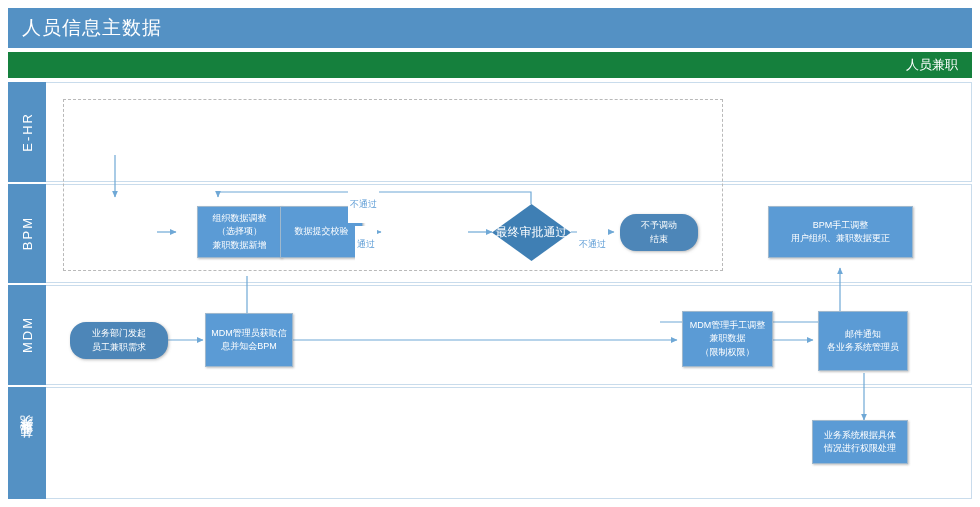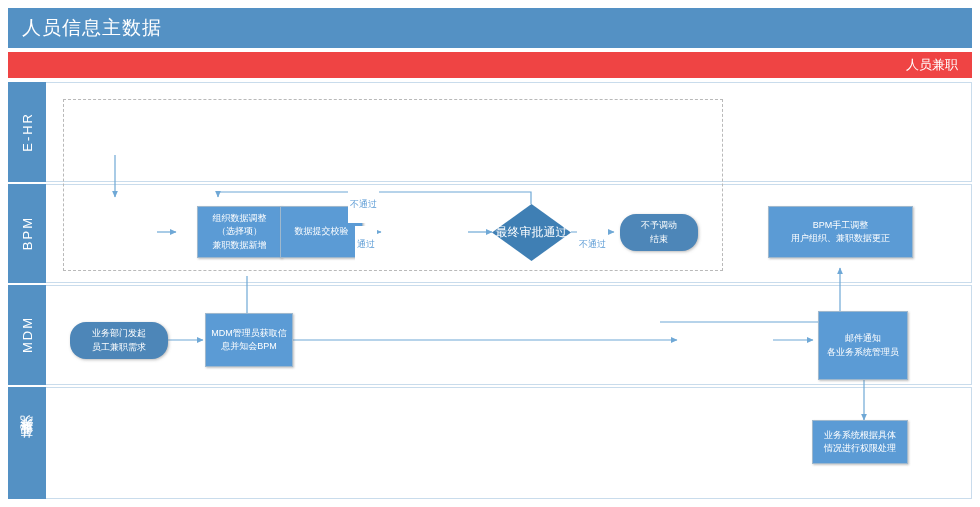--- a/index.html
+++ b/index.html
@@ -13,21 +13,21 @@
 
   
   .titlebar{
     position:absolute;left:8px;top:8px;width:964px;height:40px;
     background:#5491c4;color:#ffffff;
     display:flex;align-items:center;
   }
   .titlebar .t{font-size:19px;padding-left:14px;letter-spacing:1px;}
   .subbar{
     position:absolute;left:8px;top:52px;width:964px;height:26px;
-    background:#ef4444;color:#ffffff;
+    background:#15803d;color:#ffffff;
     display:flex;align-items:center;justify-content:flex-end;
   }
   .subbar .t{font-size:13px;padding-right:14px;}
 
   
   .lane{position:absolute;left:8px;}
   .lane .hdr{
     position:absolute;left:0;top:0;width:38px;height:100%;
     background:#5491c4;color:#ffffff;
     display:flex;align-items:center;justify-content:center;
@@ -194,22 +194,25 @@
   </div>
 
   <div class="node pill" style="left:70px;top:322px;width:98px;height:37px;">
     <span>业务部门发起<br>员工兼职需求</span>
   </div>
 
   <div class="node rect" style="left:205px;top:313px;width:88px;height:54px;">
     <span>MDM管理员获取信<br>息并知会BPM</span>
   </div>
 
-
-  <div class="node rect" style="left:818px;top:311px;width:90px;height:69px;">
+  <div class="node rect" style="left:682px;top:311px;width:91px;height:56px;">
+    <span>MDM管理手工调整<br>兼职数据<br>（限制权限）</span>
+  </div>
+
+  <div class="node rect" style="left:818px;top:311px;width:90px;height:60px;">
     <span>邮件通知<br>各业务系统管理员</span>
   </div>
 
   <div class="node rect" style="left:812px;top:420px;width:96px;height:44px;">
     <span>业务系统根据具体<br>情况进行权限处理</span>
   </div>
 
   <div class="elabel" style="left:348px;top:186px;">不通过</div>
   <div class="elabel" style="left:355px;top:226px;">通过</div>
   <div class="elabel" style="left:577px;top:226px;">不通过</div>

